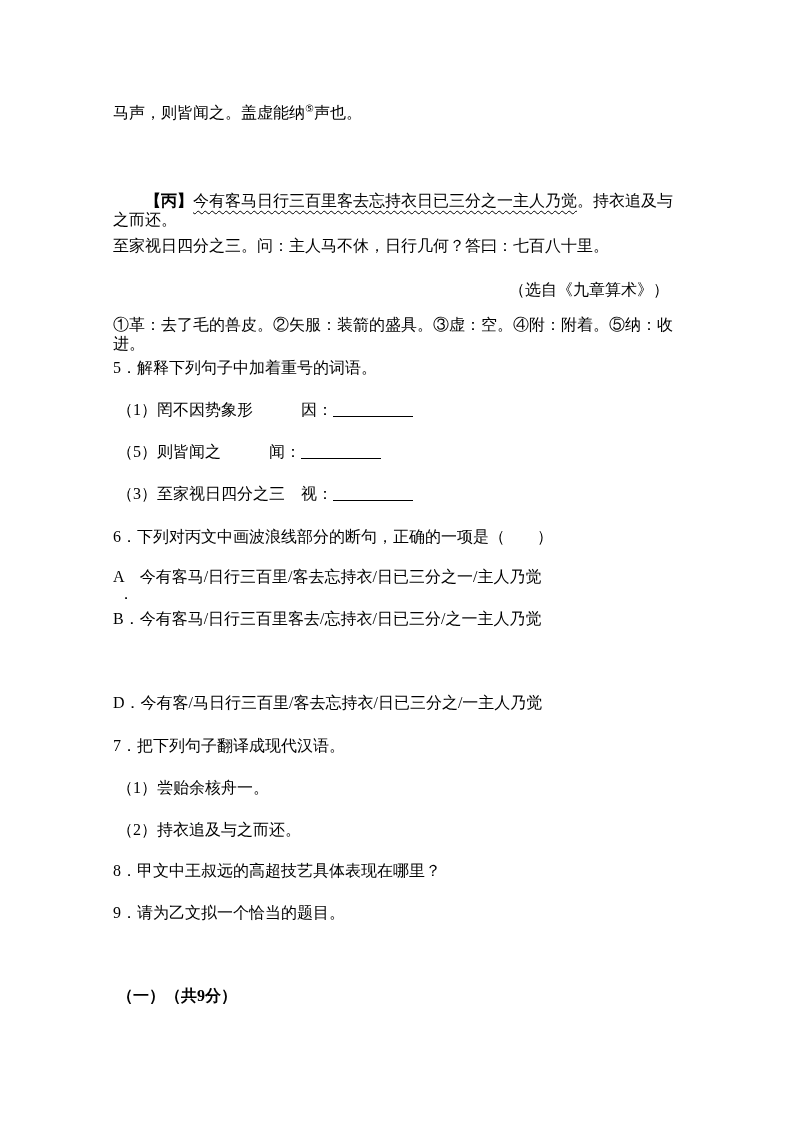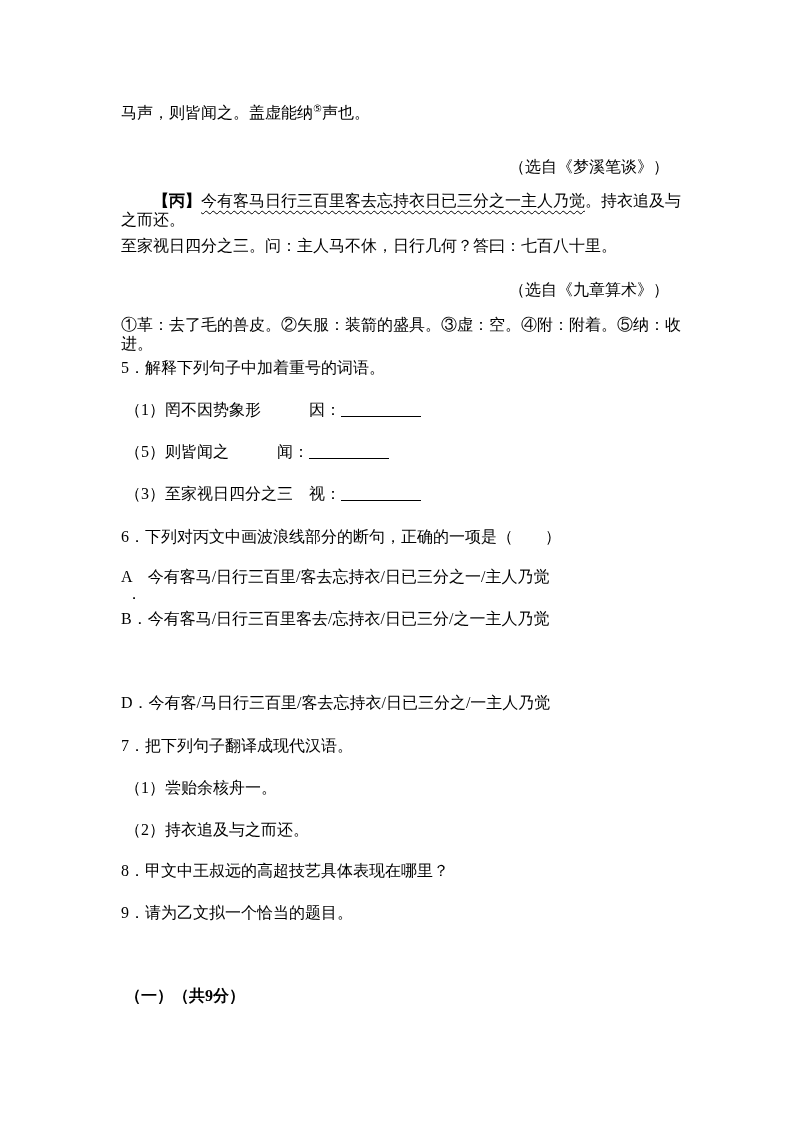--- a/index.html
+++ b/index.html
@@ -16,21 +16,20 @@
     font-family: "Liberation Serif", "DejaVu Serif", serif;
     font-size: 16px;
     overflow: hidden;
   }
   .line {
     position: absolute;
     left: 113px;
     right: 113px;
     line-height: 19px;
     white-space: pre-wrap;
-    margin-left: 8px;
   }
   .src {
     text-align: right;
     padding-right: 12px;
   }
   .indent2 {
     text-indent: 32px;
   }
   .indent-sm {
     text-indent: 4px;
@@ -59,21 +58,20 @@
     padding-left: 5px;
   }
 </style>
 </head>
 <body>
 
 <div class="page">
 
   <div class="line" style="top:103px"><span>马声，则皆闻之。盖虚能纳</span><sup class="note-ref">⑤</sup><span>声也。</span></div>
 
-  <div class="line src" style="top:157px">（选自《梦溪笔谈》）</div>
 
   <div class="line indent2" style="top:191px"><span class="bold">【丙】</span><span class="wavy">今有客马日行三百里客去忘持衣日已三分之一主人乃觉</span><span>。持衣追及与之而还。</span></div>
 
   <div class="line" style="top:236px">至家视日四分之三。问：主人马不休，日行几何？答曰：七百八十里。</div>
 
   <div class="line src" style="top:280px">（选自《九章算术》）</div>
 
   <div class="line" style="top:315px">①革：去了毛的兽皮。②矢服：装箭的盛具。③虚：空。④附：附着。⑤纳：收进。</div>
 
   <div class="line" style="top:358px">5．解释下列句子中加着重号的词语。</div>

